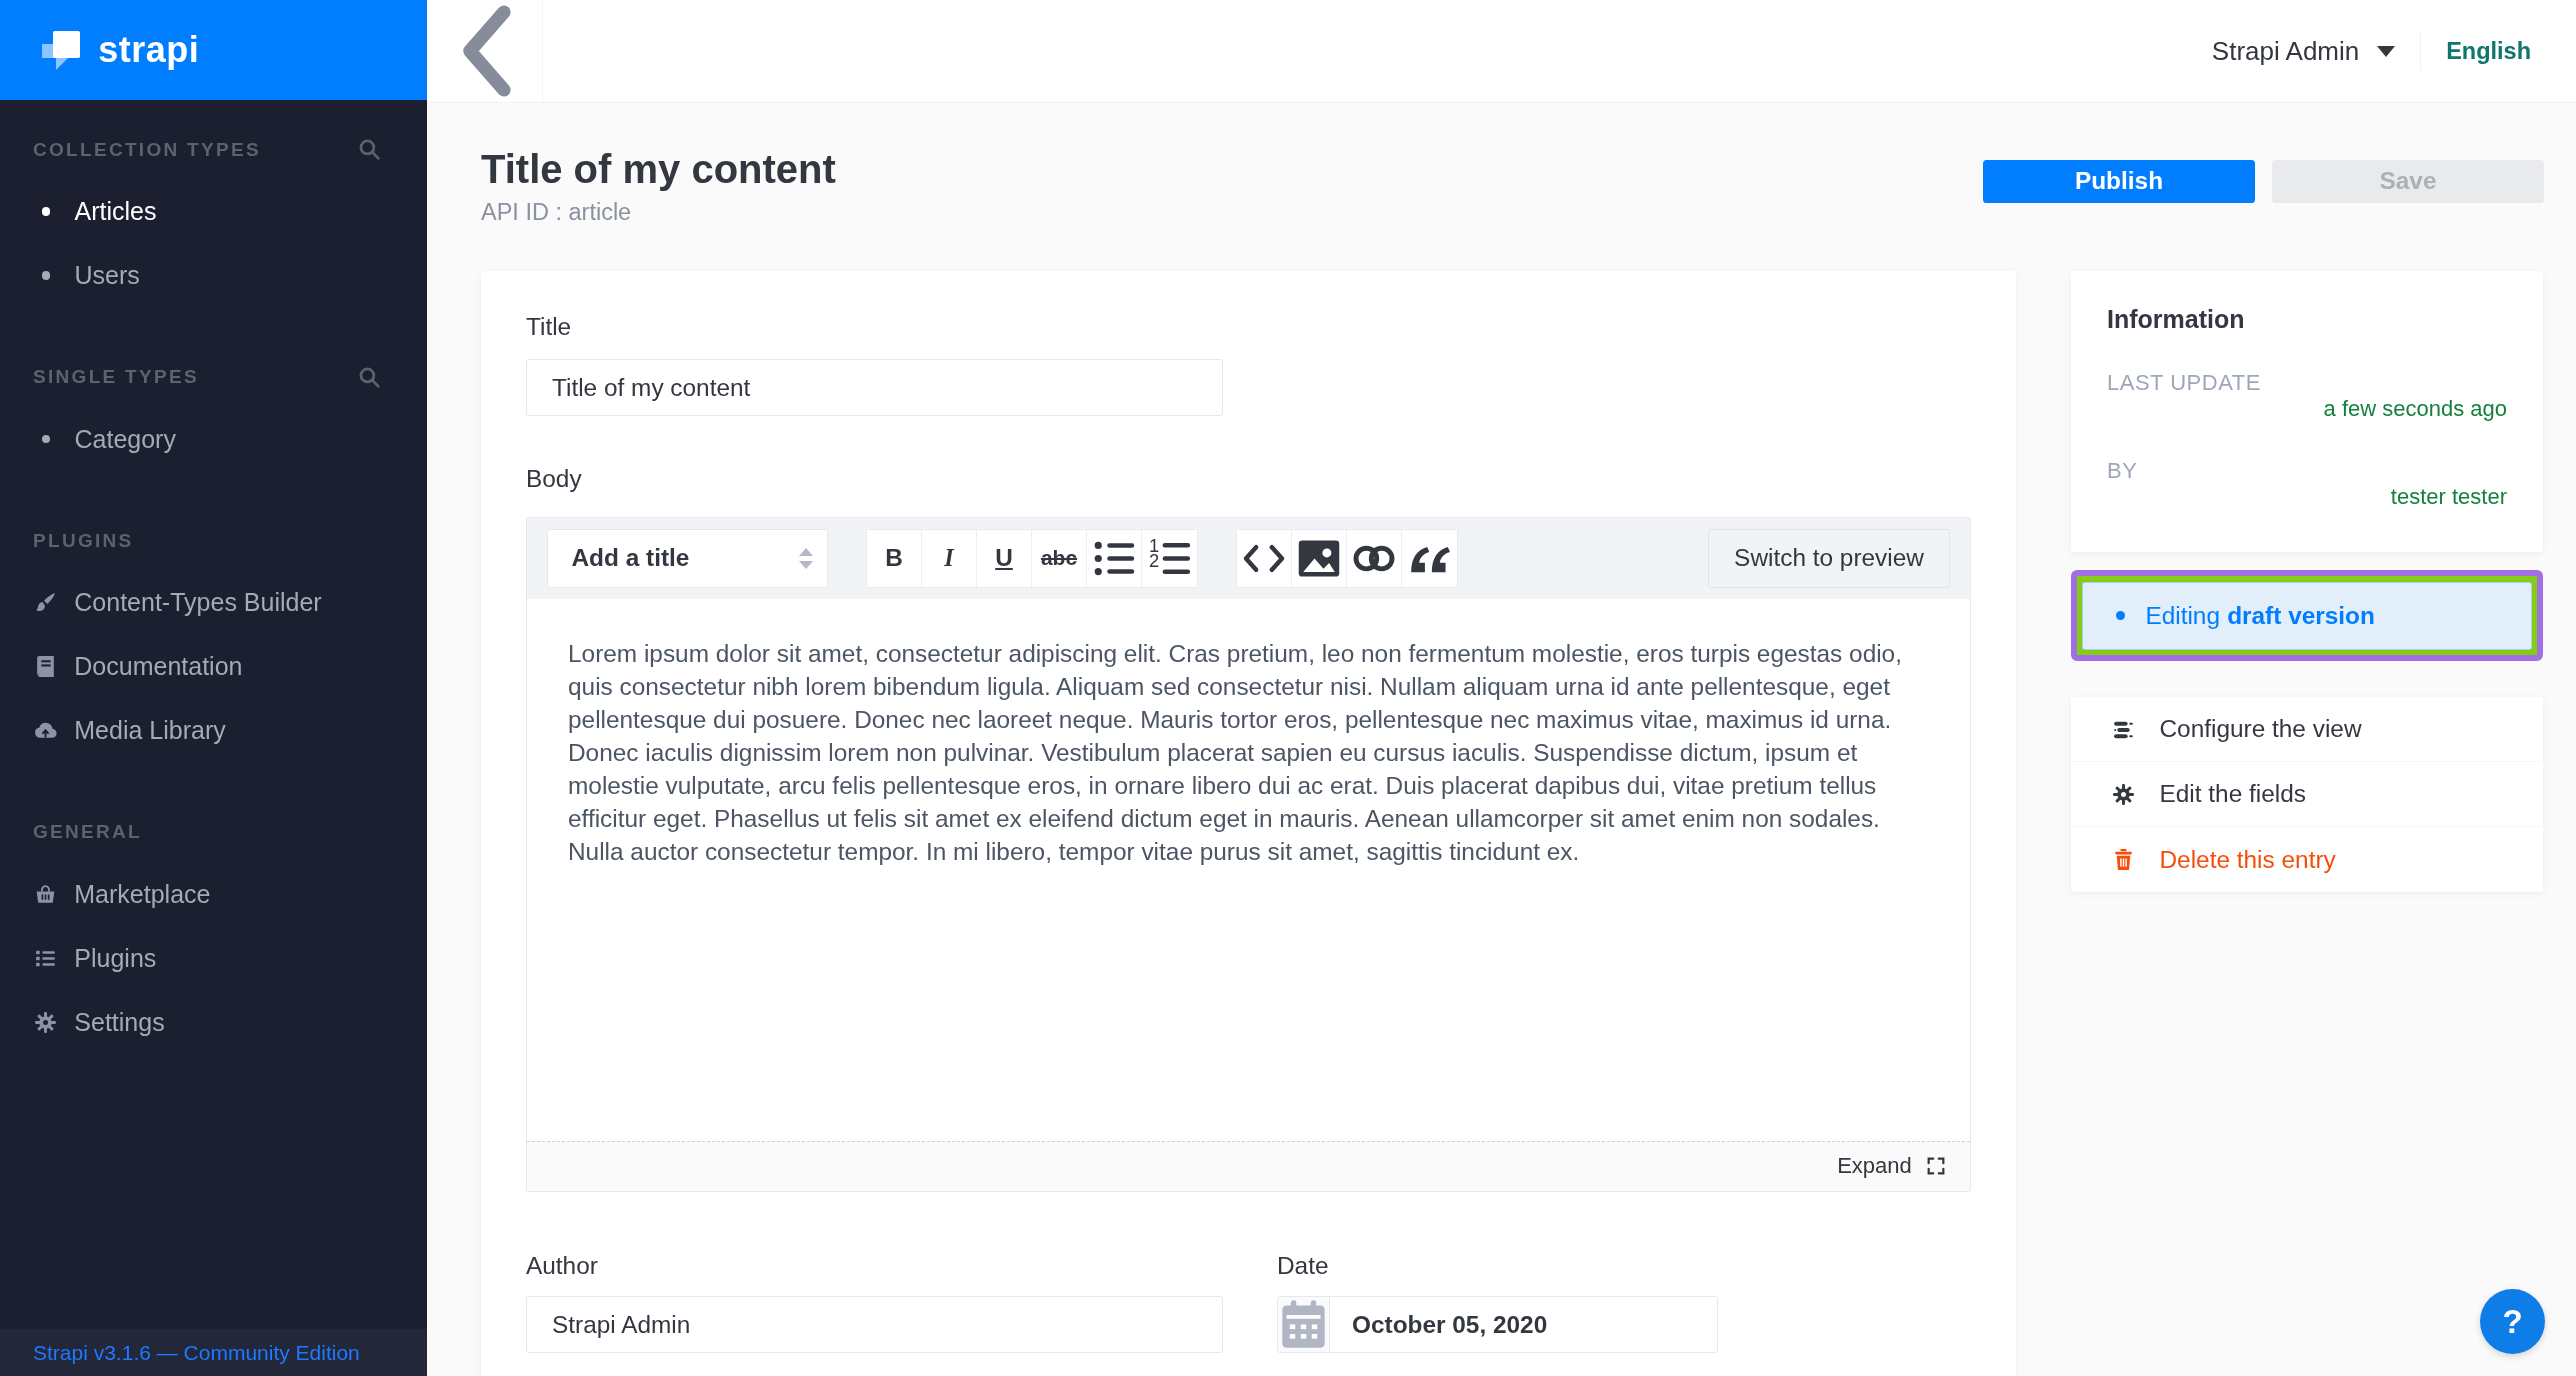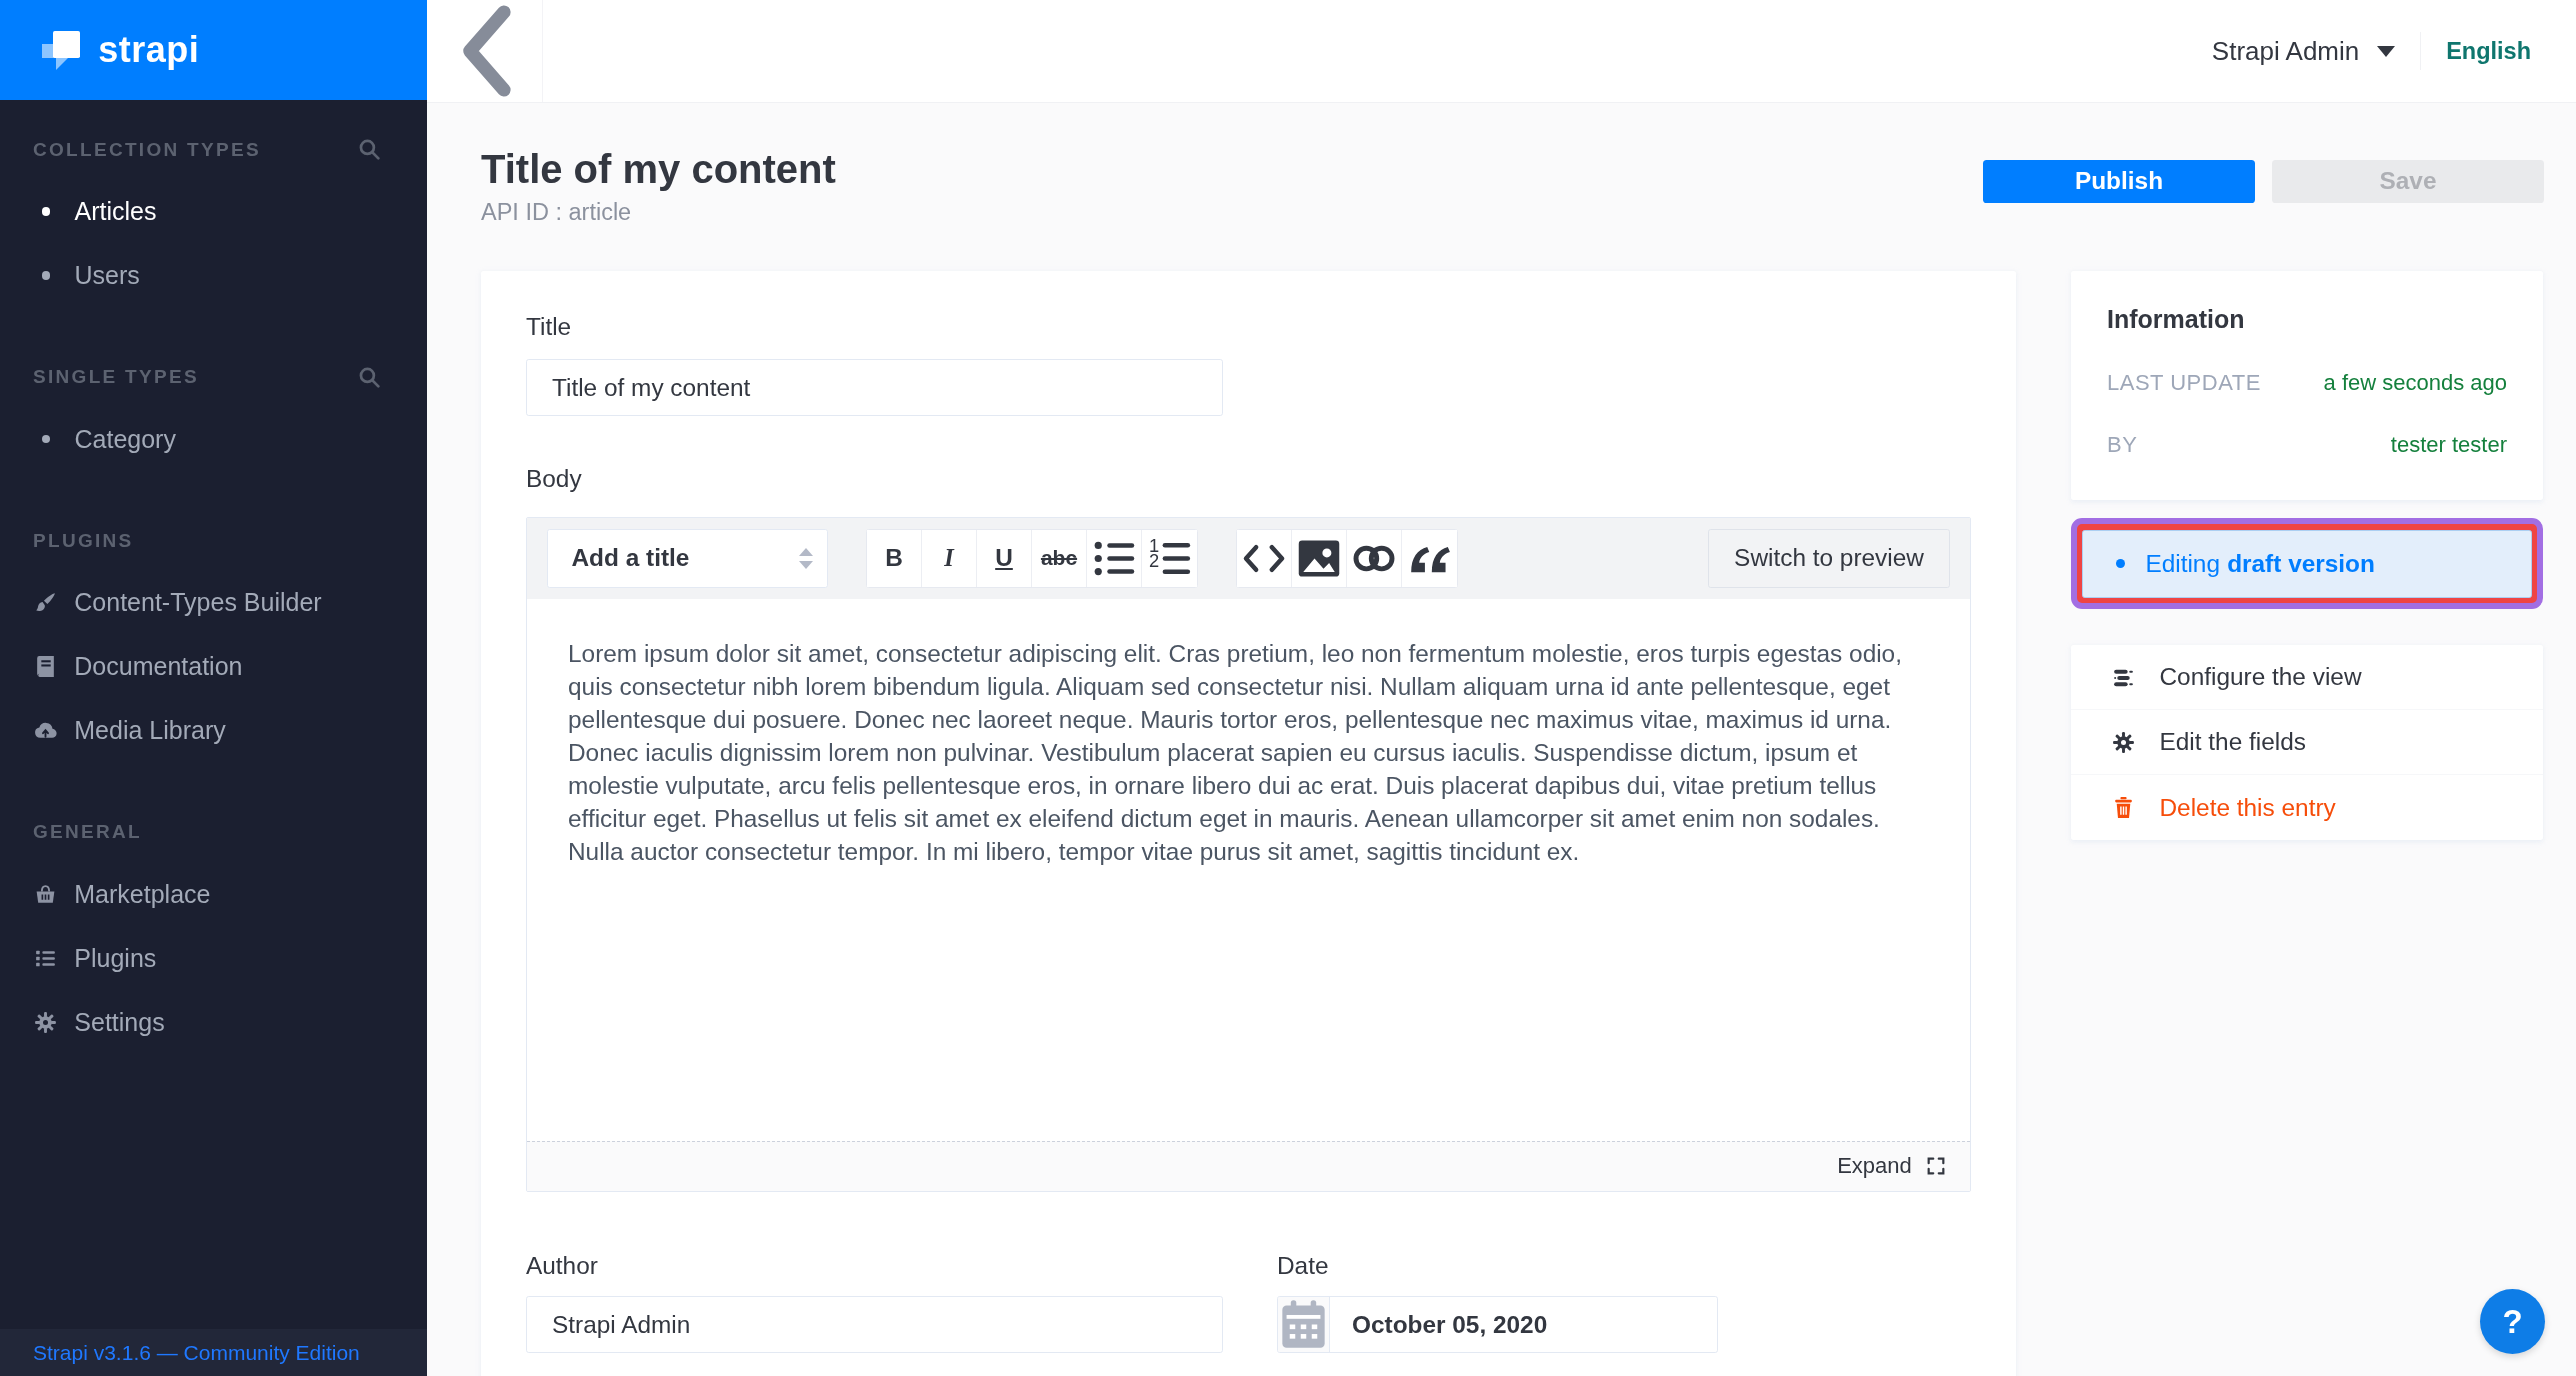--- a/index.html
+++ b/index.html
@@ -83,24 +83,24 @@
   .bottom-fields { display:flex; gap:54px; margin-top:60px; }
   .bf-col .text-input { margin-top:16.3px; }
   .date-input { margin-top:16.3px; width:441px; height:57px; border:0.9px solid #e3e9f3; border-radius:2.7px; display:flex; align-items:center; background:#fff; overflow:hidden; cursor:pointer; }
   .date-icon-cell { width:52px; height:100%; background:#fafafb; border-right:0.9px solid #e3e9f3; display:flex; align-items:center; justify-content:center; color:#b0b6c3; }
   .date-value { font-size:24.4px; font-weight:600; color:#333740; padding-left:22px; }
 
   
   .right-panel { width:472px; flex:0 0 472px; }
   .info-card { background:#fff; border-radius:2.7px; box-shadow:0 1.8px 5.4px rgba(227,233,243,.7); padding:34px 36px 42px; }
   .info-title { font-size:25px; font-weight:700; color:#333740; }
-  .info-row { display:flex; align-items:baseline; margin-top:36px; }
+  .info-row { display:flex; align-items:baseline; margin-top:36px;flex-direction:column; }
   .info-row-label { font-size:22px; color:#9ea7b8; letter-spacing:0.5px; }
   .info-row-value { margin-left:auto; font-size:22px; color:#15803d; }
-  .draft-outline { margin-top:18px; border:6.3px solid #a26ee3; border-radius:11px; background:#ef4444; padding:5.4px; }
+  .draft-outline { margin-top:18px; border:6.3px solid #a26ee3; border-radius:6px; background:#84cc16; padding:5.4px; }
   .draft-banner { background:#e3eefb; border:0.9px solid #accff2; border-radius:2.7px; height:68px; display:flex; align-items:center; padding-left:33px; color:#007eff; font-size:24.4px; cursor:pointer; }
   .draft-banner .d-dot { width:9px; height:9px; border-radius:50%; background:#007eff; margin-right:20px; }
   .draft-banner b { font-weight:700; margin-left:7.2px; }
   .links-card { margin-top:36px; background:#fff; border-radius:2.7px; box-shadow:0 1.8px 5.4px rgba(227,233,243,.7); overflow:hidden; }
   .link-row { height:65px; display:flex; align-items:center; padding-left:40px; border-bottom:0.9px solid #f6f7f9; font-size:24.4px; color:#333740; cursor:pointer; }
   .link-row:last-child { border-bottom:none; }
   .link-row .licon { width:25px; height:25px; margin-right:23.5px; color:#333740; flex:0 0 25px; }
   .link-row.danger { color:#f64d0a; }
   .link-row.danger .licon { color:#f64d0a; }
 

